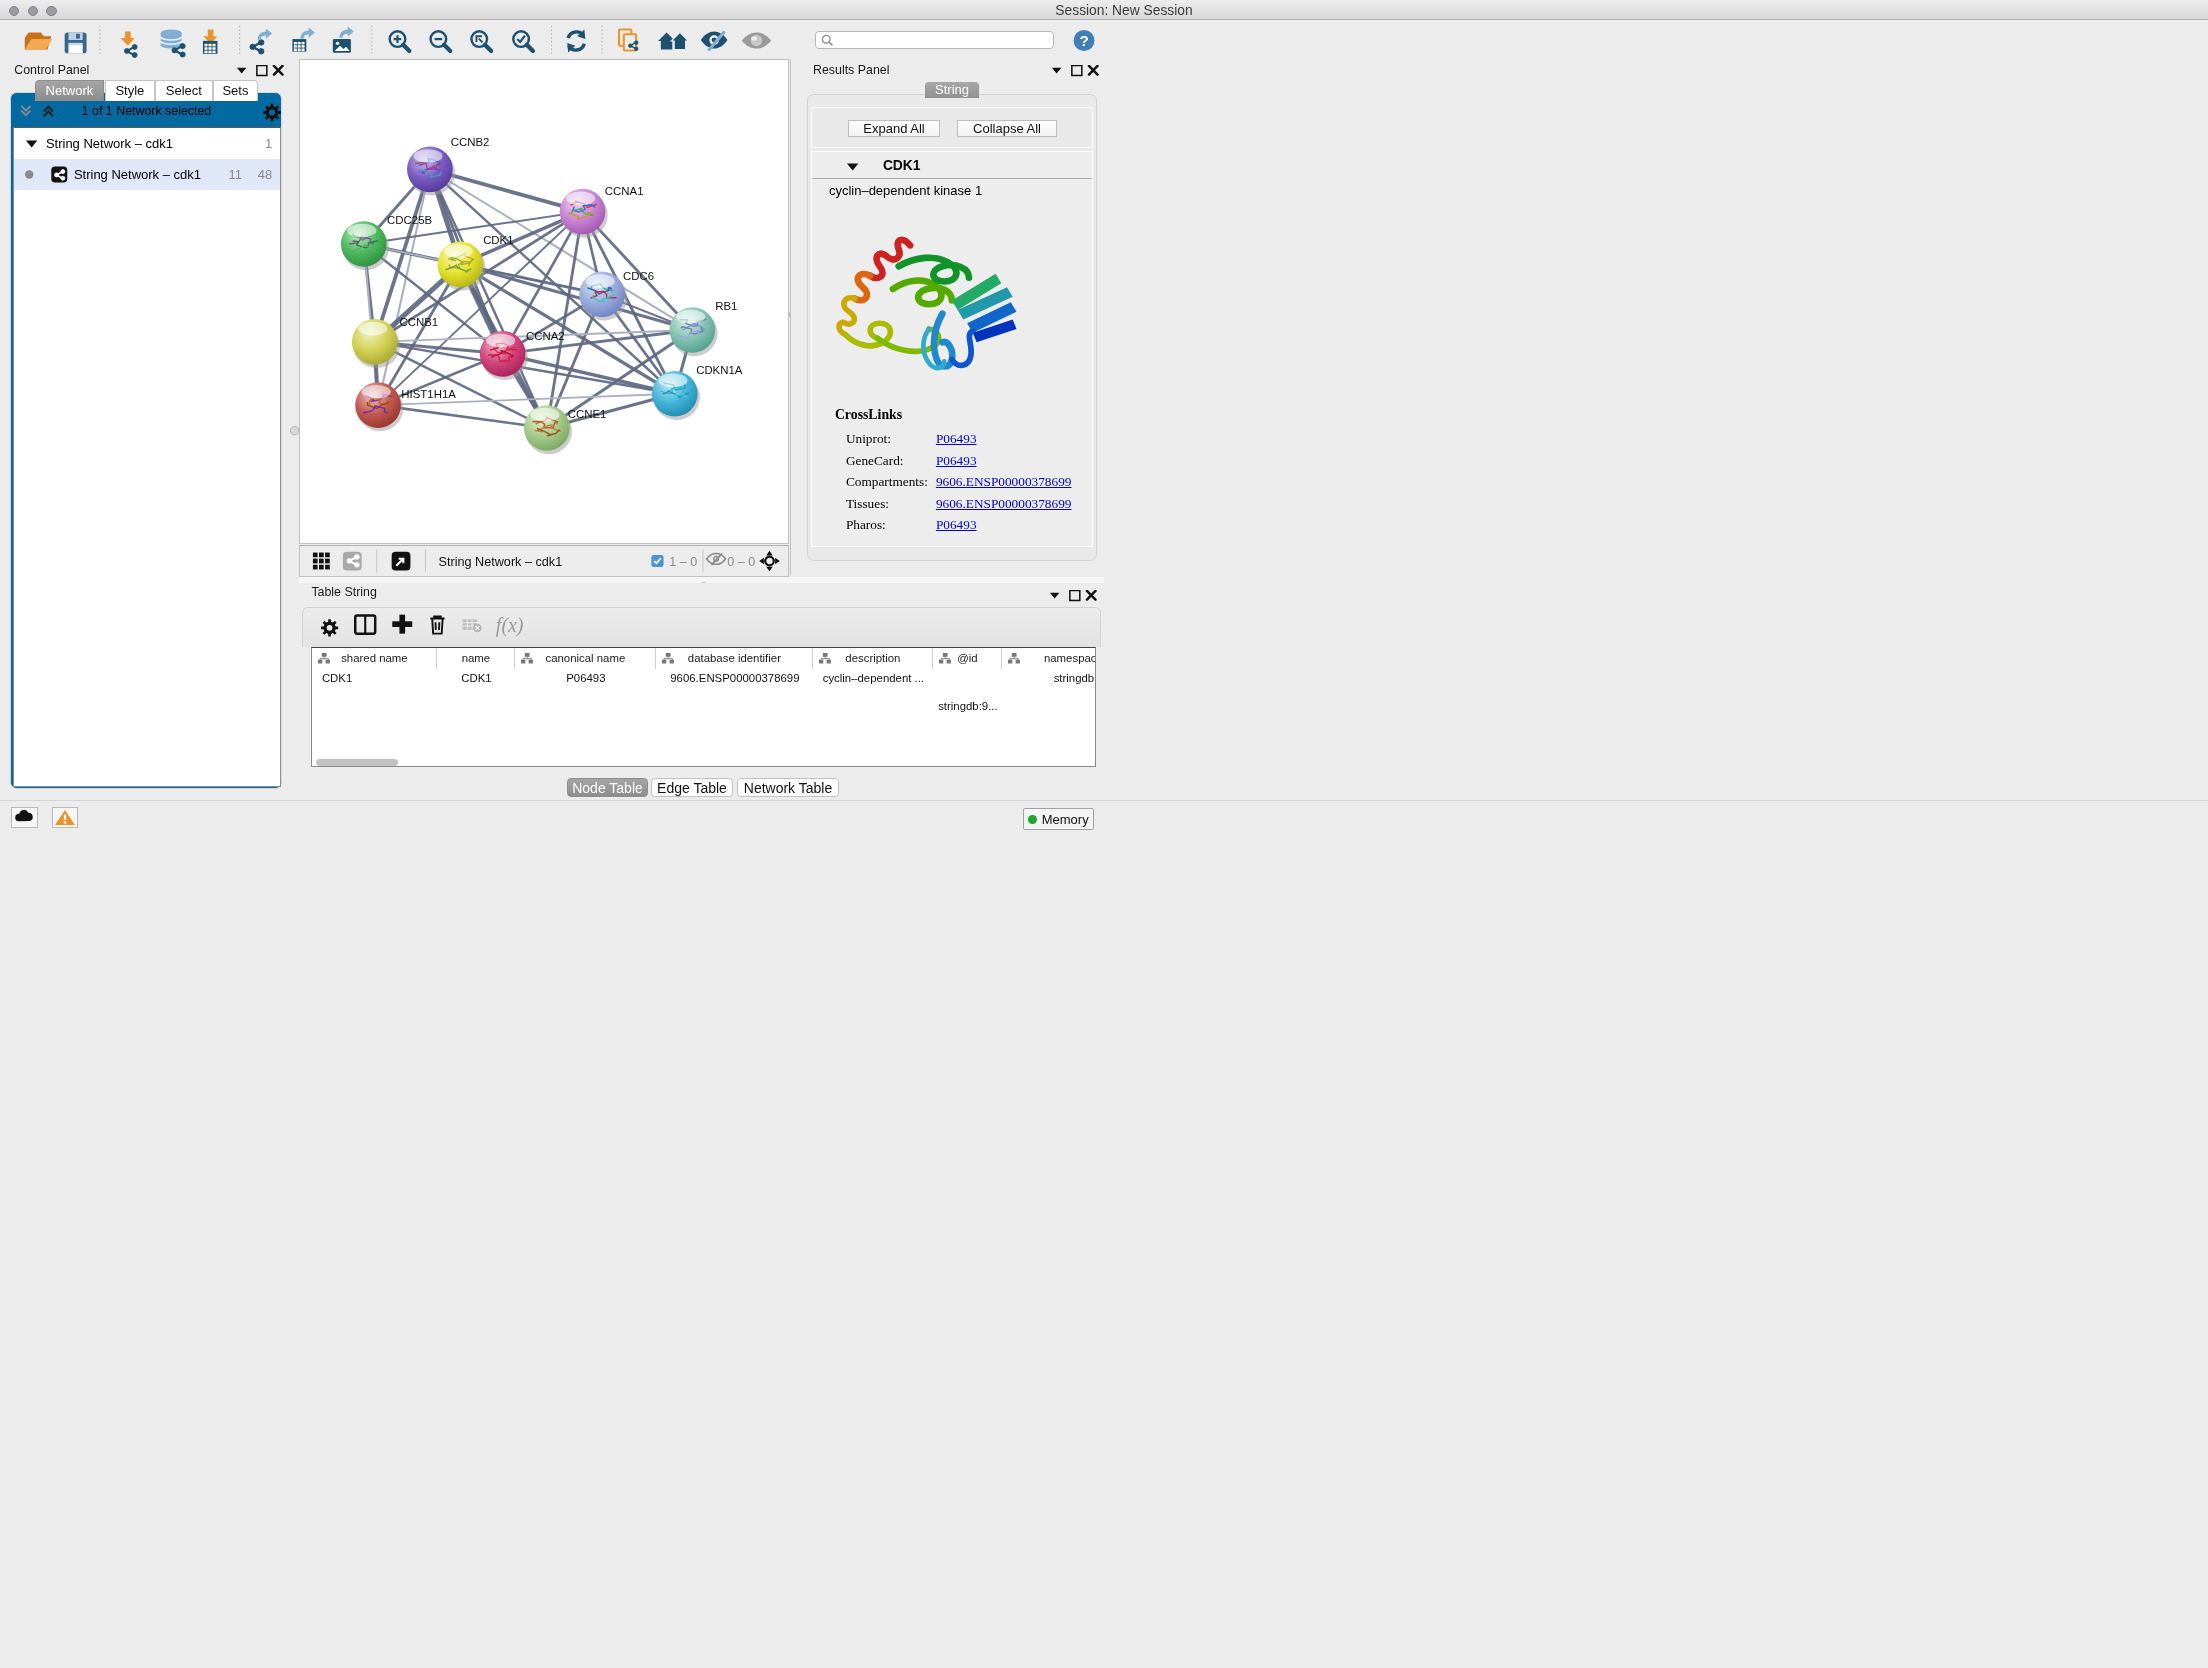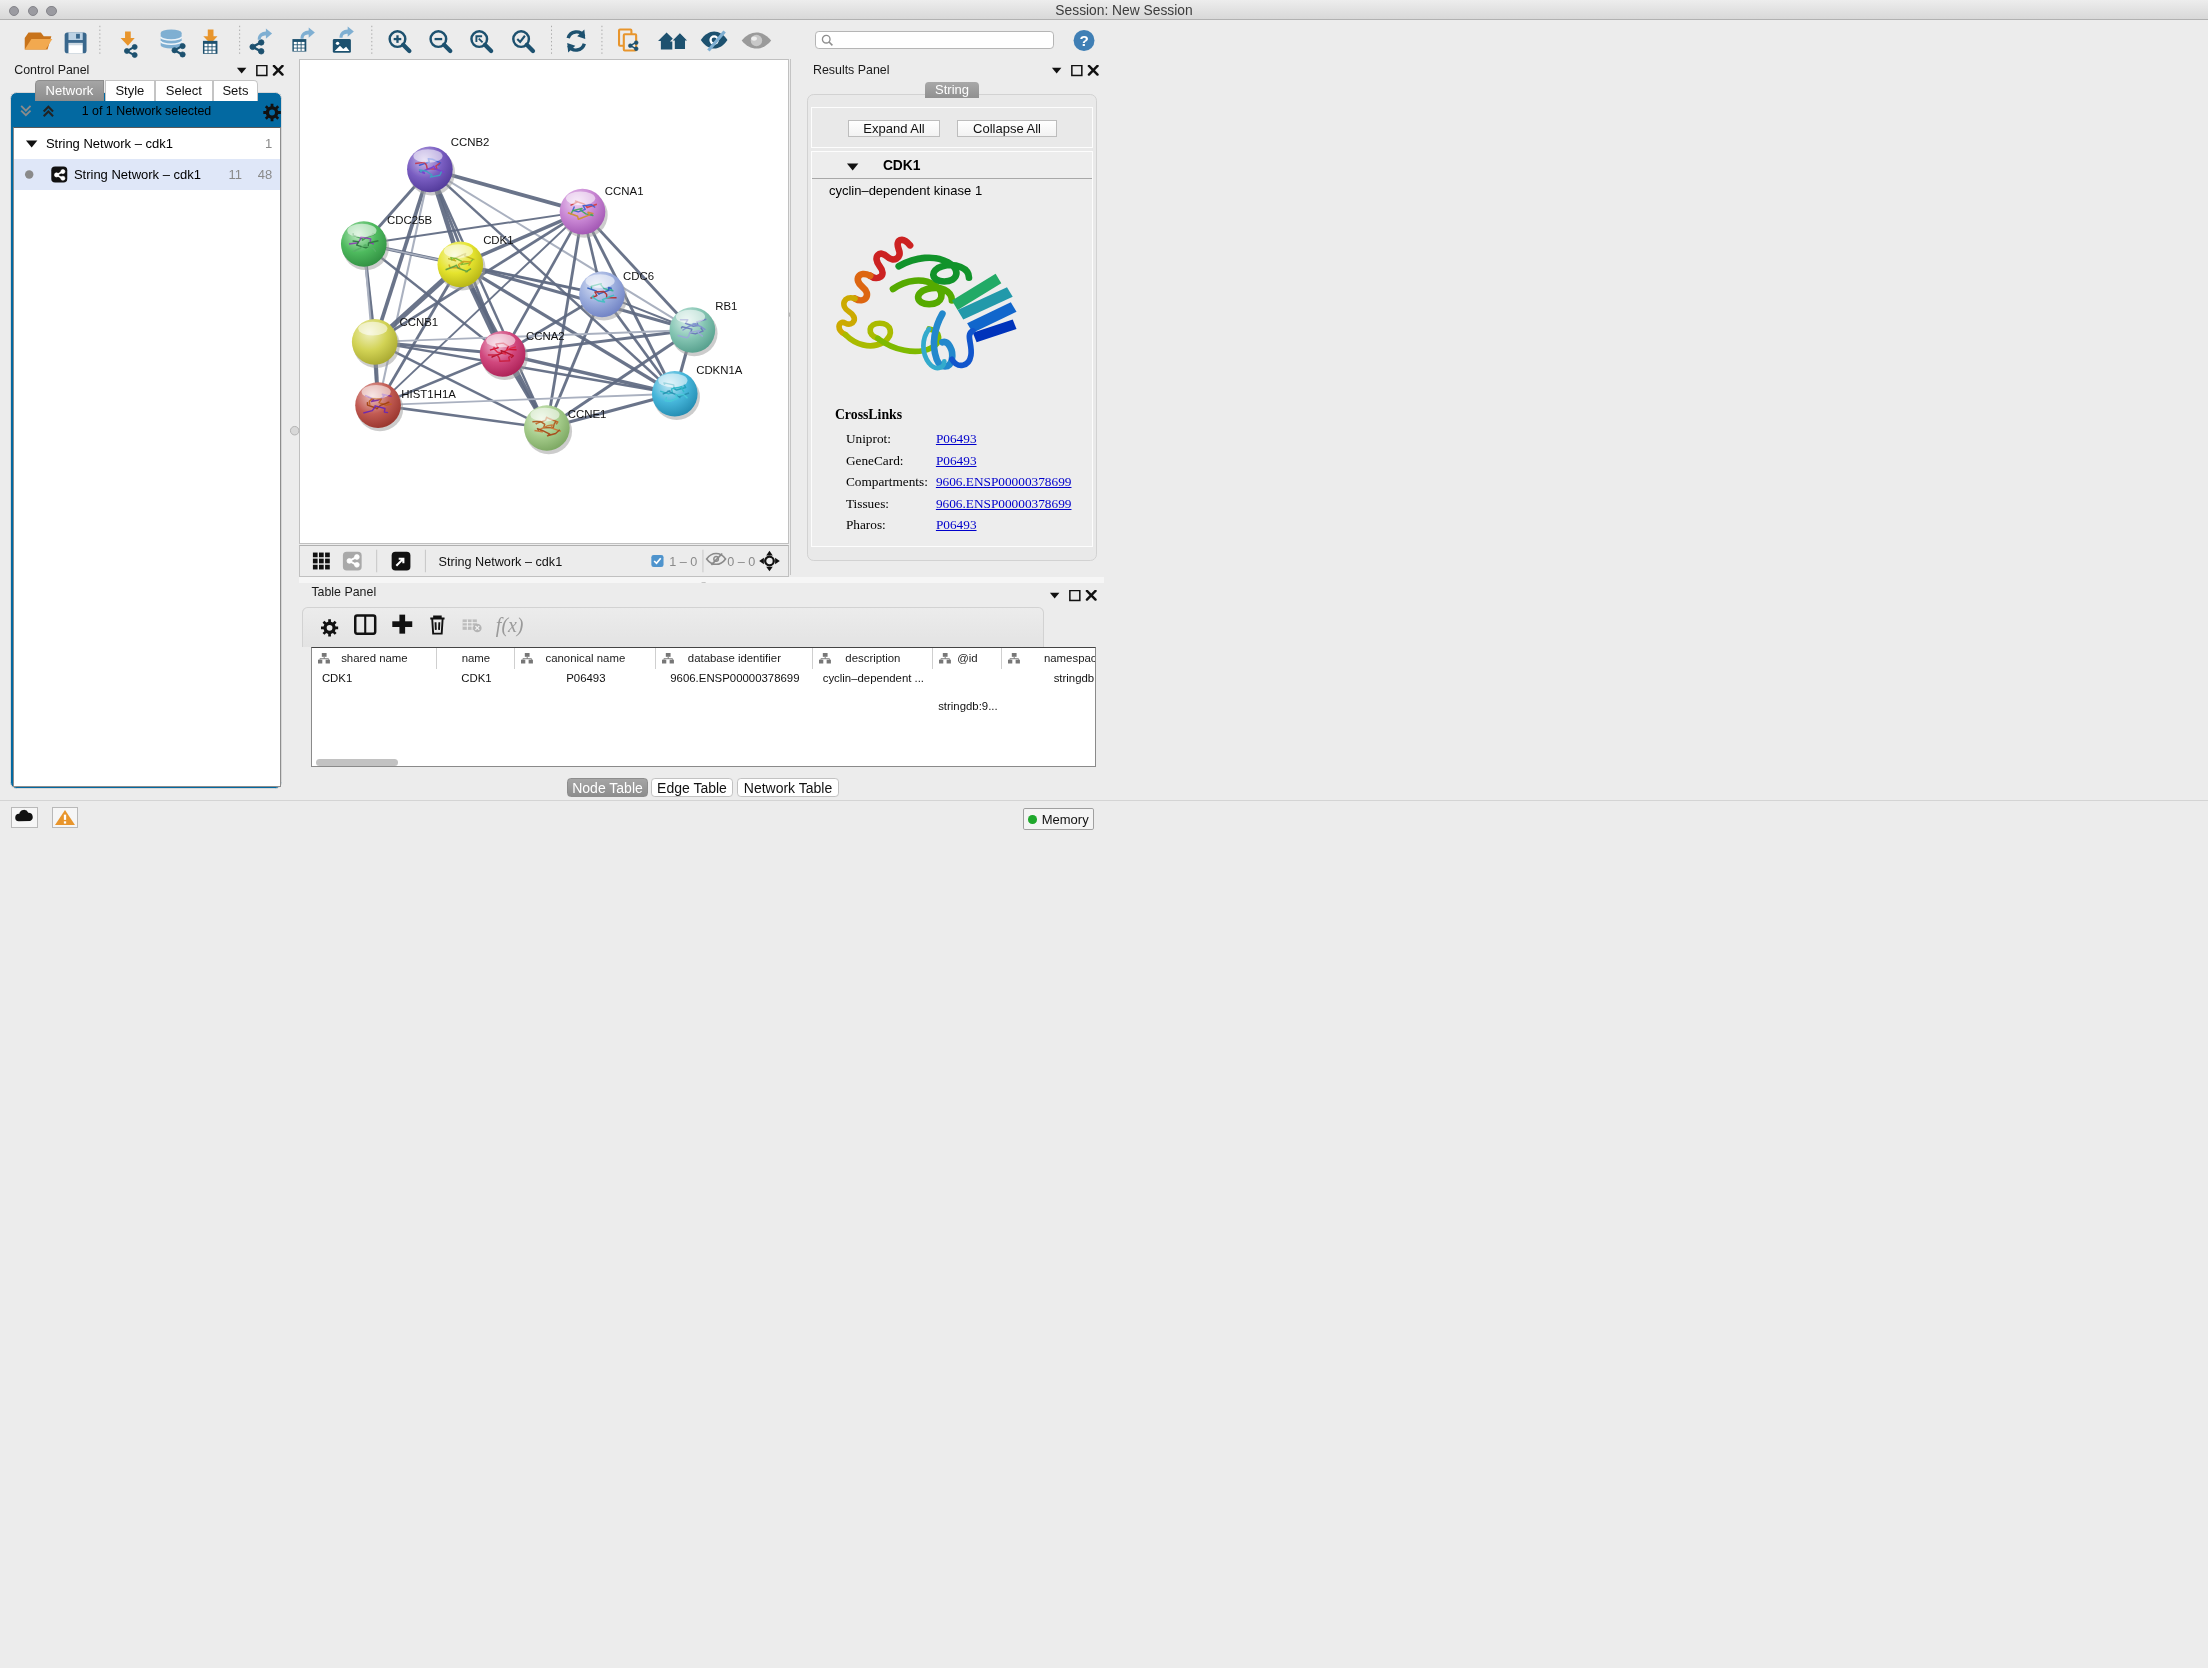--- a/index.html
+++ b/index.html
@@ -17,21 +17,21 @@
 #canvas { position:absolute; left:299px; top:59px; width:490px; height:485px; background:#fff; border:1px solid #c0c0c0; }
 #netstatus { position:absolute; left:299px; top:545px; width:490px; height:32px; background:#ececec; border:1px solid #c0c0c0; border-top:1px solid #b0b0b0; }
 #results { position:absolute; left:790px; top:59px; width:314px; height:516px; background:#ececec; border-left:1px solid #c4c4c4; }
 #stringpanel { position:absolute; left:16px; top:35px; width:290px; height:467px; background:#e9e9e9; border:1px solid #d2d2d2; border-radius:6.7px; }
 .btn { position:absolute; background:linear-gradient(#ffffff,#f2f2f2); border:1px solid #bdbdbd; border-radius:0; font-size:13px; text-align:center; color:#111; }
 #cdk1box { position:absolute; left:2.9px; top:56px; width:282px; height:396px; border:1px solid #9a9a9a; outline:1px solid #fdfdfd; outline-offset:-1.9px; background:#ededed; }
 .serif { font-family:"Liberation Serif", serif; }
 a.lnk { color:#0000cc; text-decoration:underline; }
 #divider { position:absolute; left:299px; top:577px; width:805px; height:5.7px; background:#f6f6f6; }
 #tablepanel { position:absolute; left:299px; top:583px; width:805px; height:218px; background:#ececec; }
-#tptool { position:absolute; left:2.9px; top:24px; width:742px; height:40px; background:linear-gradient(#ececec,#e3e3e3); border:1px solid #d2d2d2; border-radius:5.7px 5.7px 0 0; border-bottom:none; }
+#tptool { position:absolute; left:2.9px; top:24px; width:799px; height:40px; background:linear-gradient(#ececec,#e3e3e3); border:1px solid #d2d2d2; border-radius:5.7px 5.7px 0 0; border-bottom:none; }
 #tbl { position:absolute; left:12.4px; top:64px; width:785px; height:120px; background:#fff; border:1px solid #8a8a8a; border-top:1.4px solid #444; }
 .hcell { position:absolute; top:0; height:21px; border-right:1px solid #cfcfcf; font-size:11.4px; color:#1a1a1a; text-align:center; line-height:21px; }
 .dcell { position:absolute; top:21.4px; height:19px; font-size:11.4px; color:#111; text-align:center; line-height:18px; }
 .treeic { position:absolute; top:5.2px; width:12.4px; height:10.5px; }
 #bottombar { position:absolute; left:0; top:800px; width:100%; height:34px; background:#ececec; border-top:1px solid #d4d4d4; }
 .bbtn { position:absolute; top:6.2px; height:20.4px; background:#f6f6f6; border:1px solid #b9b9b9; }
 .wbtn { position:absolute; background:#fff; border:1px solid #c2c2c2; border-radius:3.8px; font-size:14px; color:#111; text-align:center; }
 .wbtnsel { background:linear-gradient(#a5a5a5,#8d8d8d); color:#fff; border-color:#8d8d8d; }
 </style></head><body>
 
@@ -596,21 +596,21 @@
    </div>
   </div>
  </div>
 </div>
 
 <div id="divider"><svg width="11.4" height="9.5" style="margin-left:399px" viewBox="0 0 12 10">
       <circle cx="6" cy="5" r="4.5" fill="#d0d0d0" stroke="#bababa"></circle>
     </svg></div>
 
 <div id="tablepanel">
- <span class="paneltitle" style="position:absolute;left:12.4px;top:1.9px">Table Panel</span>
+ <span class="paneltitle" style="position:absolute;left:12.4px;top:1.9px">Table String</span>
  <svg width="57" height="12.4" style="position:absolute;left:749px;top:6.7px" viewBox="0 0 60 13">
       <path d="M2 3 L12 3 L7 9 Z" fill="#111"></path>
       <rect x="23" y="0.5" width="10.5" height="10.5" fill="none" stroke="#111" stroke-width="1.6"></rect>
       <path d="M41 1 L50 10 M50 1 L41 10" stroke="#111" stroke-width="2.6" stroke-linecap="round"></path>
     </svg>
  <div id="tptool">
   <svg width="247" height="38" viewBox="0 0 260 40">
    <g fill="#111" transform="translate(18,9) scale(0.95)">
           <path d="M9 5.8 L9 3 L12 3 L12 5.8 L14.2 6.7 L16.2 4.7 L18.3 6.8 L16.3 8.8 L17.2 11 L20 11 L20 14 L17.2 14 L16.3 16.2 L18.3 18.2 L16.2 20.3 L14.2 18.3 L12 19.2 L12 22 L9 22 L9 19.2 L6.8 18.3 L4.8 20.3 L2.7 18.2 L4.7 16.2 L3.8 14 L1 14 L1 11 L3.8 11 L4.7 8.8 L2.7 6.8 L4.8 4.7 L6.8 6.7 Z M10.5 15.7 a3.2 3.2 0 1 0 0-6.4 a3.2 3.2 0 0 0 0 6.4 Z" fill-rule="evenodd"></path>
         </g>

